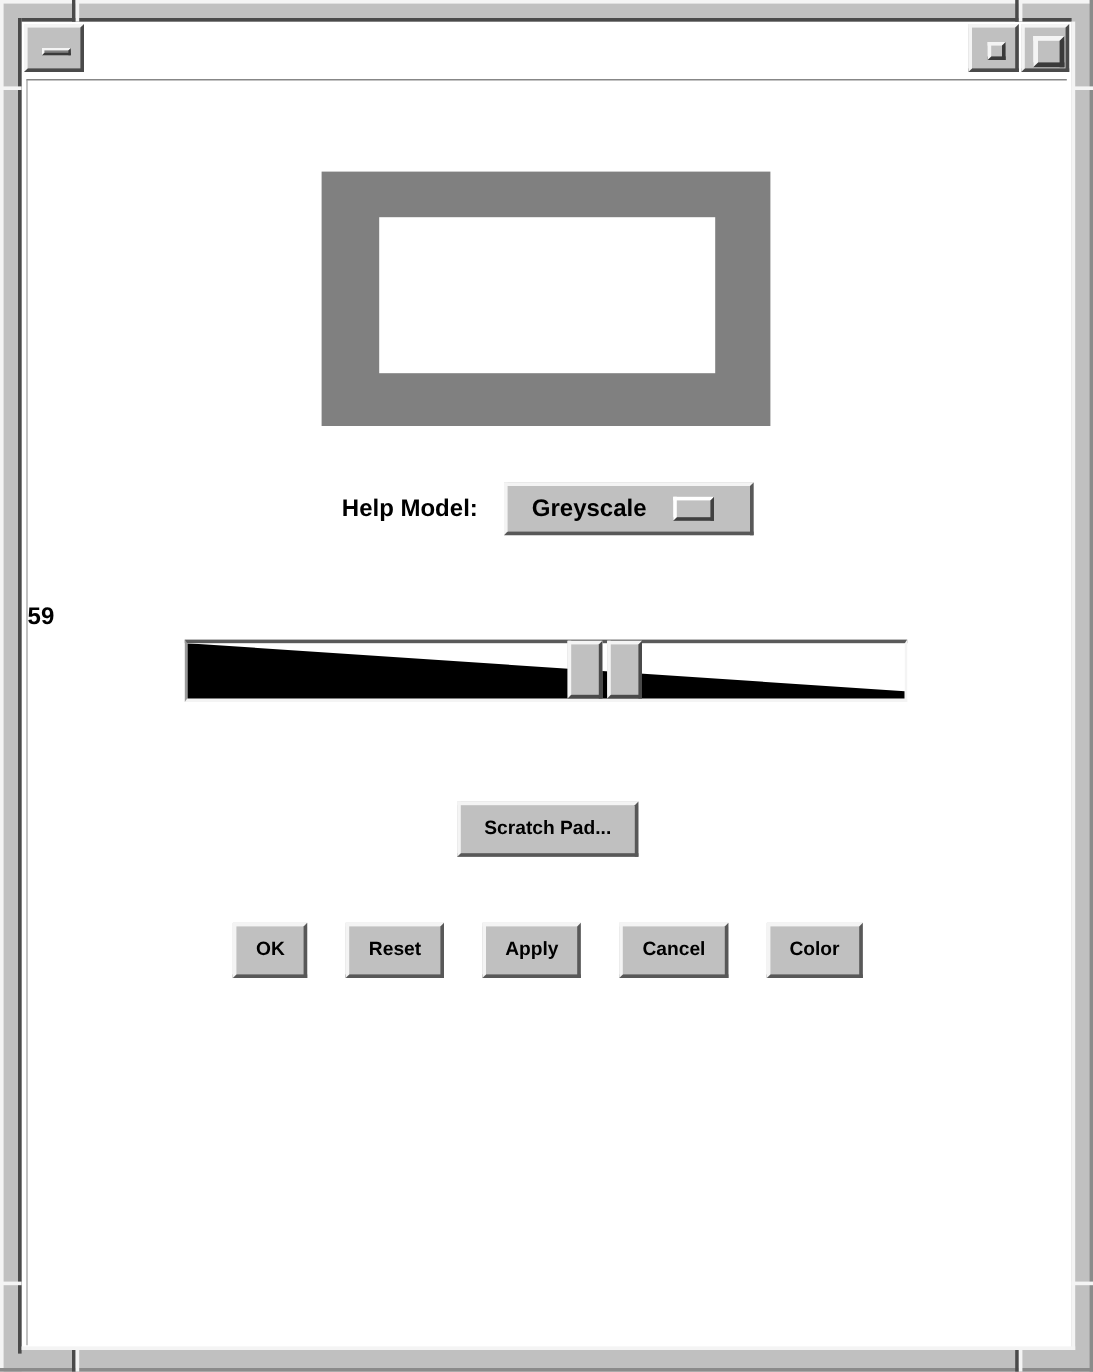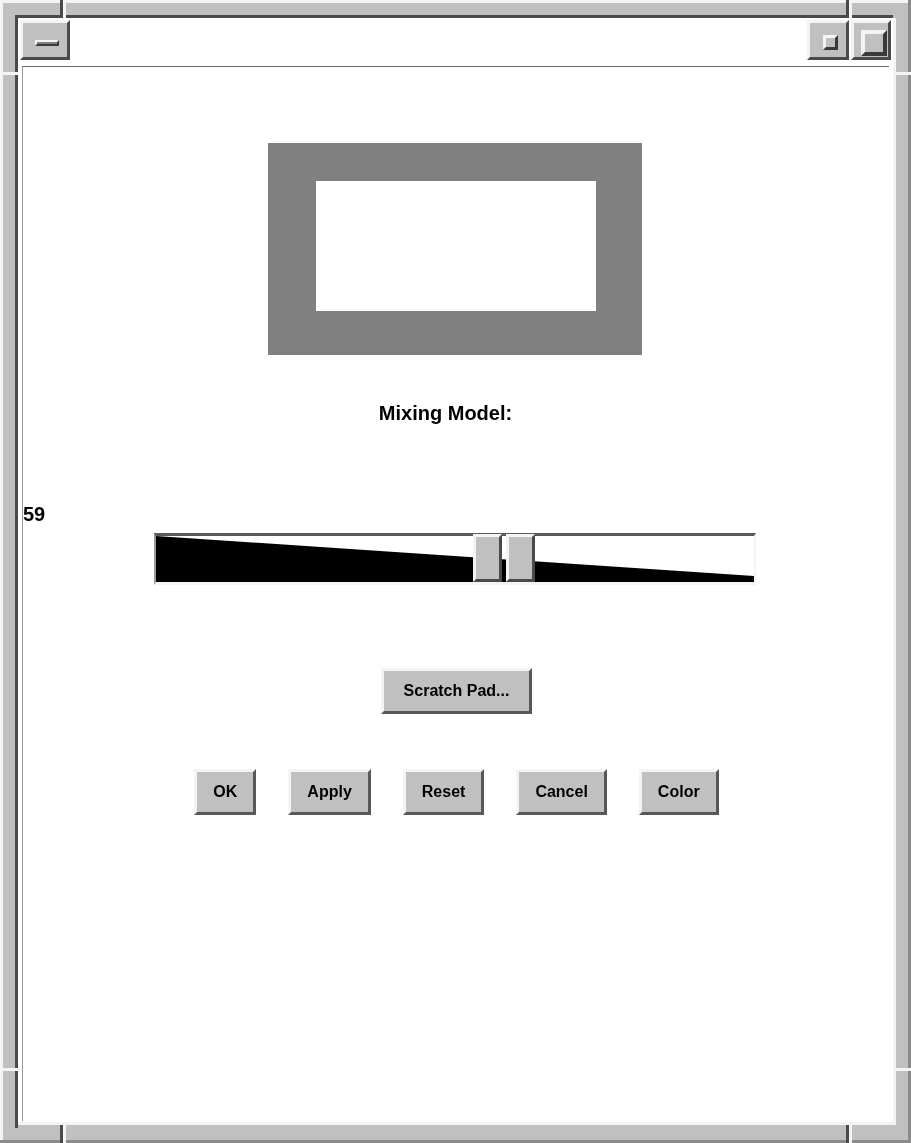--- a/index.html
+++ b/index.html
@@ -340,21 +340,25 @@
 
   </div>
 
   <div id="client">
 
     <div id="swatch" style="background: rgb(128, 128, 128);">
       <div id="swatch-inner" style="background: rgb(255, 255, 255);"></div>
     </div>
 
     <div id="colormodel-row">
-      <span id="colormodel-label">Mixing Model:</span>
+      <span id="colormodel-label">Help Model:</span>
+      <div id="colormodel-option">
+        <span id="colormodel-value">Greyscale</span>
+        <span class="option-indicator"></span>
+      </div>
     </div>
 
     <div id="scale-value">59</div>
 
     <div id="scale-widget">
       <div id="scale-trough">
         <svg id="scale-wedge" viewBox="0 0 598 47" preserveAspectRatio="none">
           <polygon points="0,0 598,40 598,47 0,47" fill="#000000"></polygon>
         </svg>
       </div>
@@ -363,20 +367,20 @@
         <div class="thumb-half"></div>
       </div>
     </div>
 
     <div id="scratchpad-wrap">
       <button class="push-button" id="btn-scratchpad">Scratch Pad...</button>
     </div>
 
     <div id="action-row">
         <button class="push-button action-button">OK</button>
+        <button class="push-button action-button">Reset</button>
         <button class="push-button action-button">Apply</button>
-        <button class="push-button action-button">Reset</button>
         <button class="push-button action-button">Cancel</button>
         <button class="push-button action-button">Color</button>
       </div>
 
   </div>
 </div>
 
 </body></html>

